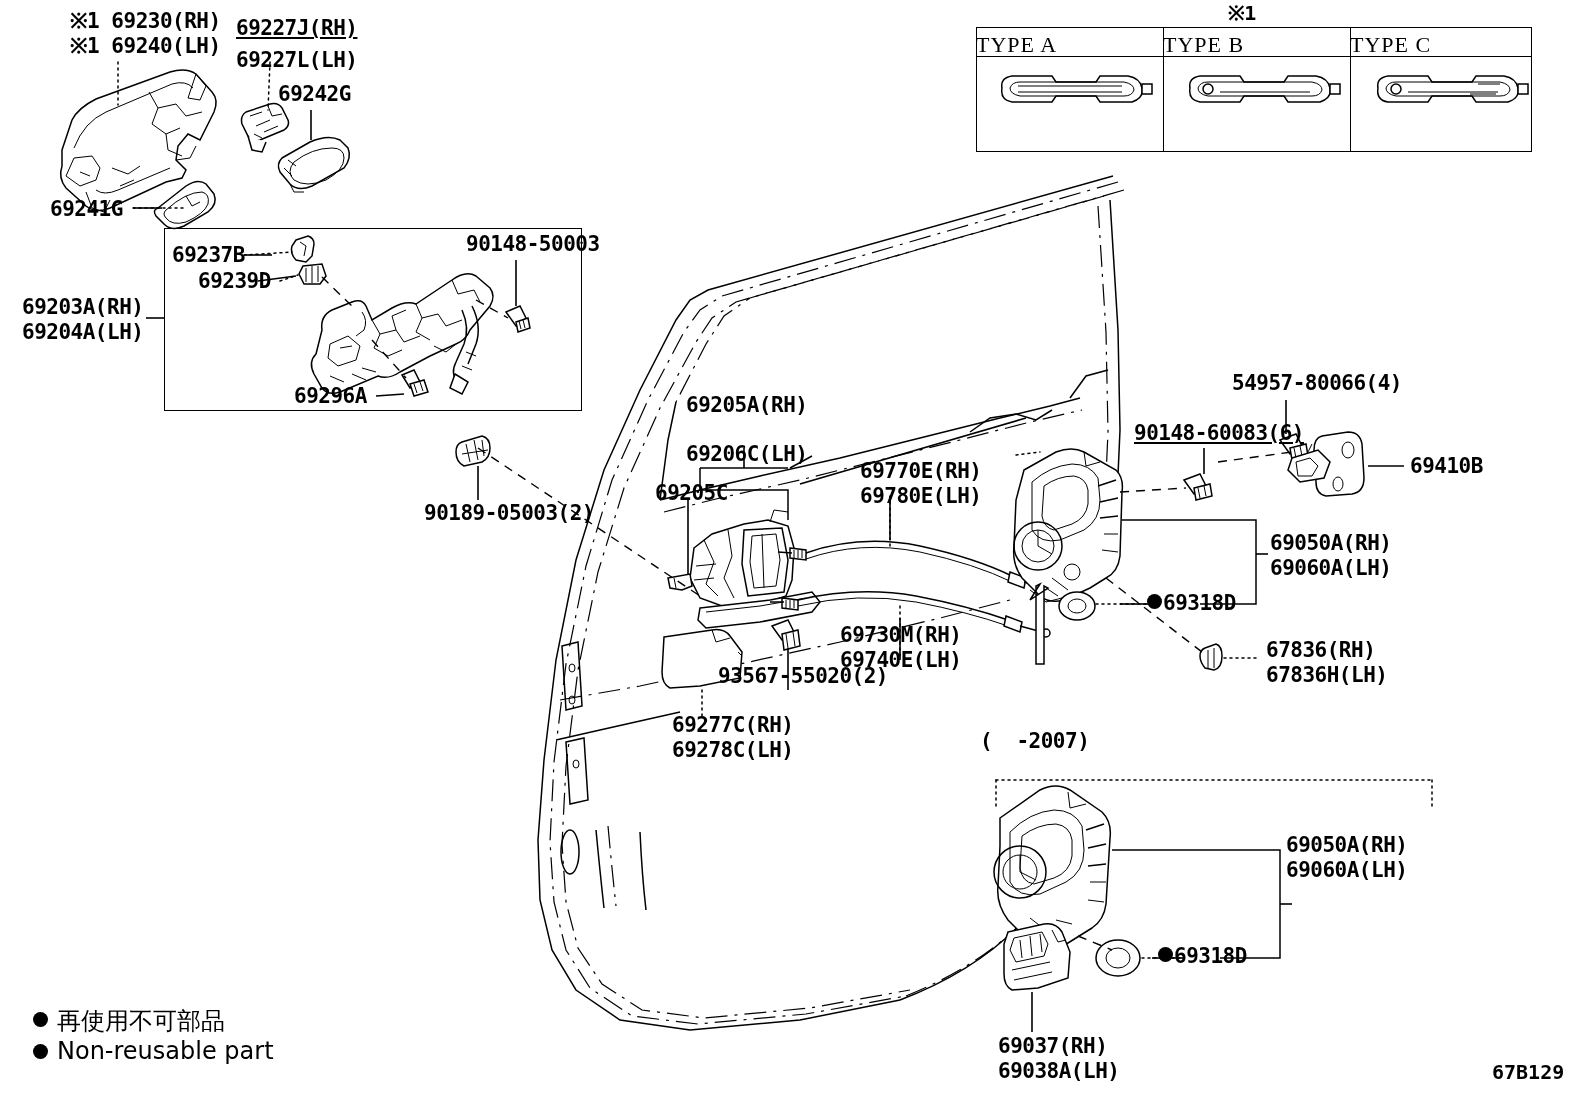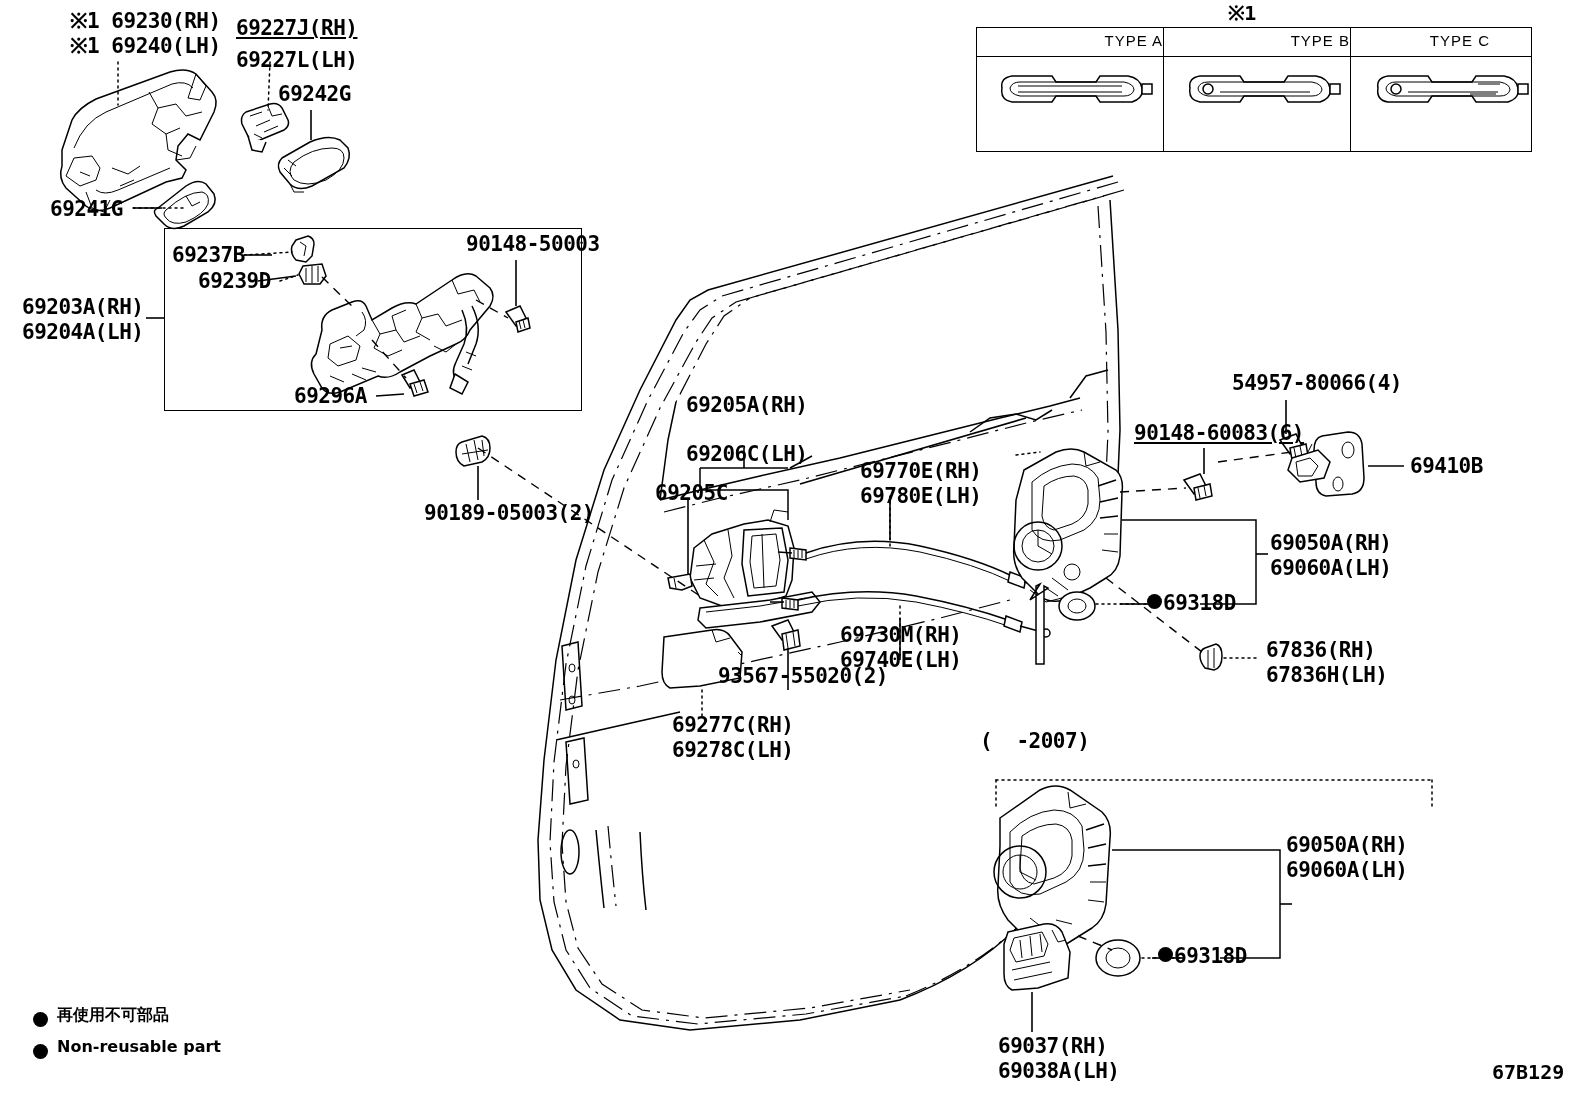--- a/index.html
+++ b/index.html
@@ -14,44 +14,44 @@
   .lbl{
     position:absolute;
     font-family:"DejaVu Sans Mono","Liberation Mono",monospace;
     font-size:21px;
     font-weight:700;
     letter-spacing:-0.5px;
     white-space:pre;
     line-height:26px;
     color:#000;
   }
-  .legend-txt{font-family:"DejaVu Sans","Liberation Sans",sans-serif;font-size:16px;font-weight:700;}
+  .legend-txt{font-family:"DejaVu Sans","Liberation Sans",sans-serif;font-size:24px;font-weight:400;}
   .code{
     position:absolute;
     font-family:"DejaVu Sans Mono","Liberation Mono",monospace;
     font-size:20px;font-weight:600;letter-spacing:0px;
   }
   svg.layer{position:absolute;left:0;top:0;width:1592px;height:1099px;pointer-events:none;}
   .bullet{
     position:absolute;width:15px;height:15px;border-radius:50%;background:#000;
   }
   .typebox{
     position:absolute;
     border:1.6px solid #000;
     box-sizing:border-box;
   }
   .typecell{
     position:absolute;
     box-sizing:border-box;
   }
   .typehdr{
     position:absolute;
-    font-family:Liberation Sans, sans-serif;
-    font-size:15px;font-weight:500;letter-spacing:1px;
-    text-align:right;
+    font-family:Liberation Serif, serif;
+    font-size:22px;font-weight:500;letter-spacing:1px;
+    text-align:left;
   }
   .detailbox{
     position:absolute;
     border:1.6px solid #000;
     box-sizing:border-box;
   }
 </style>
 </head>
 <body>
 
@@ -417,21 +417,21 @@
     </g>
   </svg>
 
   <div class="typebox" style="left:976px;top:27px;width:556px;height:125px;"></div>
   <div class="typecell" style="left:1163px;top:27px;width:0;height:125px;border-left:1.6px solid #000;"></div>
   <div class="typecell" style="left:1350px;top:27px;width:0;height:125px;border-left:1.6px solid #000;"></div>
   <div class="typecell" style="left:976px;top:56px;width:556px;height:0;border-top:1.6px solid #000;"></div>
 
   <div class="typehdr" style="left:976px;top:32px;width:187px;">TYPE  A</div>
   <div class="typehdr" style="left:1163px;top:32px;width:187px;">TYPE  B</div>
-  <div class="typehdr" style="left:1282px;top:32px;width:208px;">TYPE  C</div>
+  <div class="typehdr" style="left:1350px;top:32px;width:208px;">TYPE  C</div>
   <div class="lbl" style="left:1228px;top:0px;font-size:20px;">※1</div>
 
   <div class="detailbox" style="left:164px;top:228px;width:418px;height:183px;"></div>
 
   <div class="lbl" style="left:70px;top:8px;">※1 69230(RH)</div>
   <div class="lbl" style="left:70px;top:33px;">※1 69240(LH)</div>
 
   <div class="lbl" style="left:236px;top:15px;text-decoration:underline;">69227J(RH)</div>
   <div class="lbl" style="left:236px;top:47px;">69227L(LH)</div>
 

